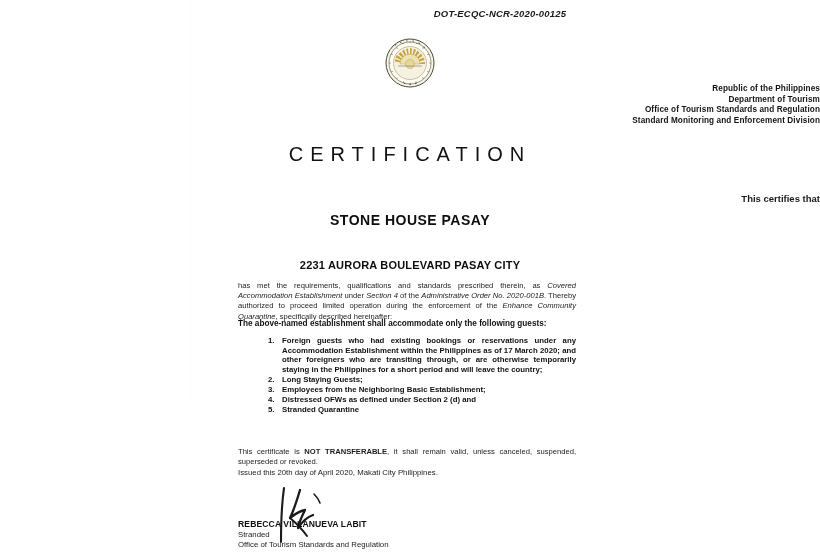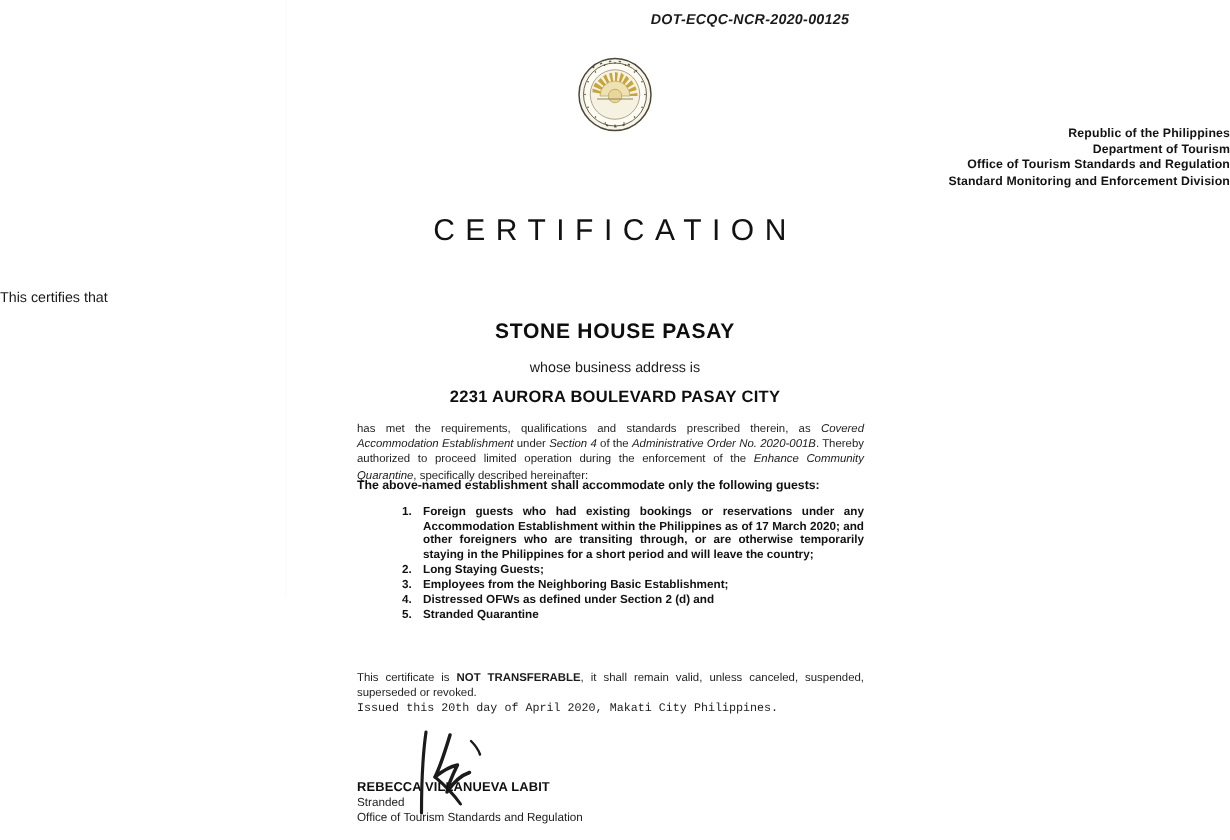--- a/index.html
+++ b/index.html
@@ -86,23 +86,24 @@
     font-weight: 400;
     letter-spacing: 7px;
     color: #121212;
   }
 
   
   .certifies {
     position: absolute;
     left: 0; right: 0;
     top: 193px;
-    text-align: left;
+    text-align: right;
     font-size: 9.5px;
     color: #1a1a1a;
+    font-weight: bold;
   }
   .estab-name {
     position: absolute;
     left: 0; right: 0;
     top: 212px;
     text-align: center;
     font-size: 14px;
     font-weight: bold;
     letter-spacing: 0.5px;
     color: #0e0e0e;
@@ -288,21 +289,20 @@
     <div>Republic of the Philippines</div>
     <div>Department of Tourism</div>
     <div>Office of Tourism Standards and Regulation</div>
     <div>Standard Monitoring and Enforcement Division</div>
   </div>
 
   <div class="title">CERTIFICATION</div>
 
   <div class="certifies">This certifies that</div>
   <div class="estab-name">STONE HOUSE PASAY</div>
-  <div class="address-label">whose business address is</div>
   <div class="address">2231 AURORA BOULEVARD PASAY CITY</div>
 
   <div class="body-col para p-main" style="position:absolute;">
     <span>has met the requirements, qualifications and standards prescribed therein, as </span><i>Covered Accommodation Establishment</i><span> under </span><i>Section 4</i><span> of the </span><i>Administrative Order No. 2020-001B</i><span>. Thereby authorized to proceed limited operation during the enforcement of the </span><i>Enhance Community Quarantine</i><span>, specifically described hereinafter:</span>
   </div>
 
   <div class="body-col guests-intro" style="position:absolute;">The above-named establishment shall accommodate only the following guests:</div>
 
   <div class="list" style="position:absolute;">
     <div class="list-item multi">
@@ -324,21 +324,21 @@
     <div class="list-item">
       <span class="list-num">5.</span>
       <span class="list-text">Stranded Quarantine</span>
     </div>
   </div>
 
   <div class="body-col para p-transfer" style="position:absolute;margin-top:16px;">
     <span>This certificate is </span><b>NOT TRANSFERABLE</b><span>, it shall remain valid, unless canceled, suspended, superseded or revoked.</span>
   </div>
 
-  <div class="body-col para p-issued" style="position:absolute;font-family:Liberation Mono, monospace;">Issued this 20th day of April 2020, Makati City Philippines.</div>
+  <div class="body-col para p-issued" style="position:absolute;">Issued this 20th day of April 2020, Makati City Philippines.</div>
 
   <div class="sig-block">
     <svg class="sig-mark" viewBox="0 0 90 62">
       <g fill="none" stroke="#1b1b1b" stroke-linecap="round" stroke-linejoin="round">
         <path d="M22 4 C20 18, 19 34, 19 58" stroke-width="2.1"></path>
         <path d="M38 6 C35 16, 32 26, 28 34 C33 30, 38 27, 43 26 C40 32, 37 38, 36 44 C40 38, 45 33, 51 31" stroke-width="2.3"></path>
         <path d="M28 34 C34 39, 40 45, 45 52" stroke-width="2"></path>
         <path d="M52 10 C55 13, 57 16, 58 19" stroke-width="1.6"></path>
       </g>
     </svg>

